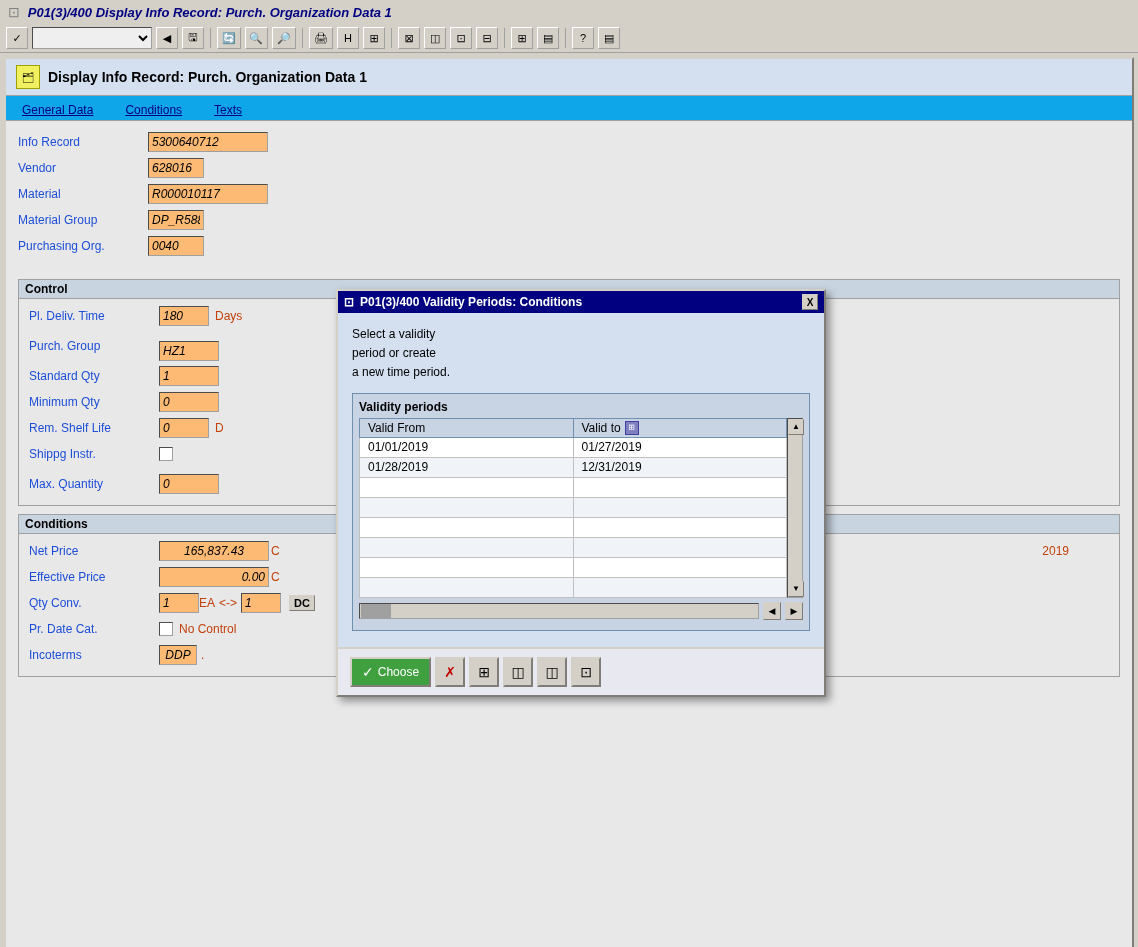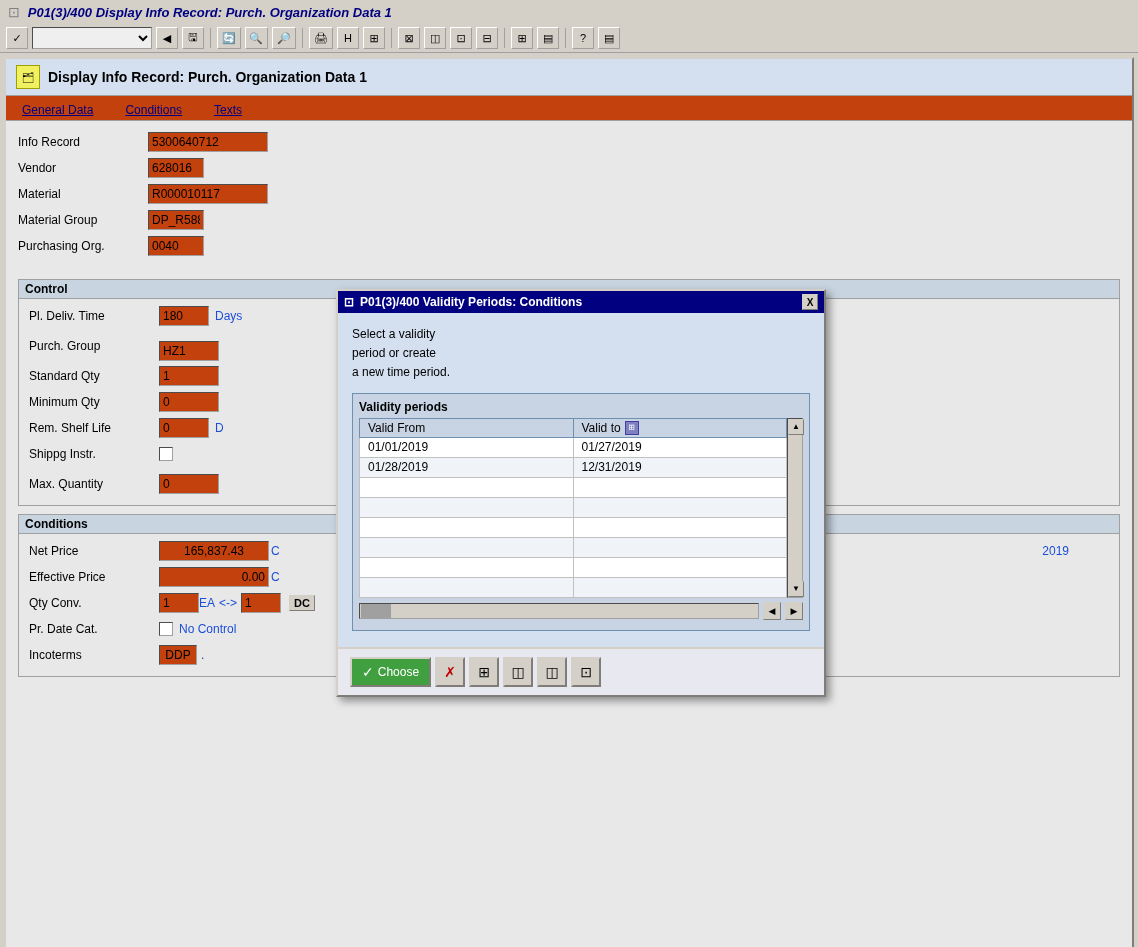--- a/index.html
+++ b/index.html
@@ -96,21 +96,21 @@
       font-size: 10px;
     }
     .app-header-title {
       font-size: 14px;
       font-weight: bold;
       color: #000;
     }
 
     
     .menu-tabs {
-      background: #c2410c;
+      background: #0ea5e9;
       padding: 4px 10px 0;
       display: flex;
       gap: 20px;
       border-bottom: 1px solid #a0a0a0;
     }
     .menu-tab {
       padding: 3px 6px;
       cursor: pointer;
       font-size: 12px;
       color: #000080;
@@ -124,33 +124,34 @@
     }
     .form-row {
       display: flex;
       align-items: center;
       margin-bottom: 4px;
       min-height: 22px;
     }
     .form-label {
       width: 130px;
       font-size: 12px;
-      color: #000000;
+      color: #1d4ed8;
       flex-shrink: 0;
     }
     .form-value {
       font-size: 12px;
-      color: #1d4ed8;
+      color: #c2410c;
     }
     .form-input {
-      background: #c2410c;
+      background: #fdba74;
       border: 1px inset #a0a0a0;
       padding: 1px 3px;
       font-size: 12px;
       height: 20px;
+      font-style: italic;
     }
     .form-input-small { width: 56px; }
     .form-input-medium { width: 120px; }
 
     
     .section-box {
       border: 1px solid #a0a0a0;
       margin: 8px 12px;
       background: #e8e8e8;
     }

